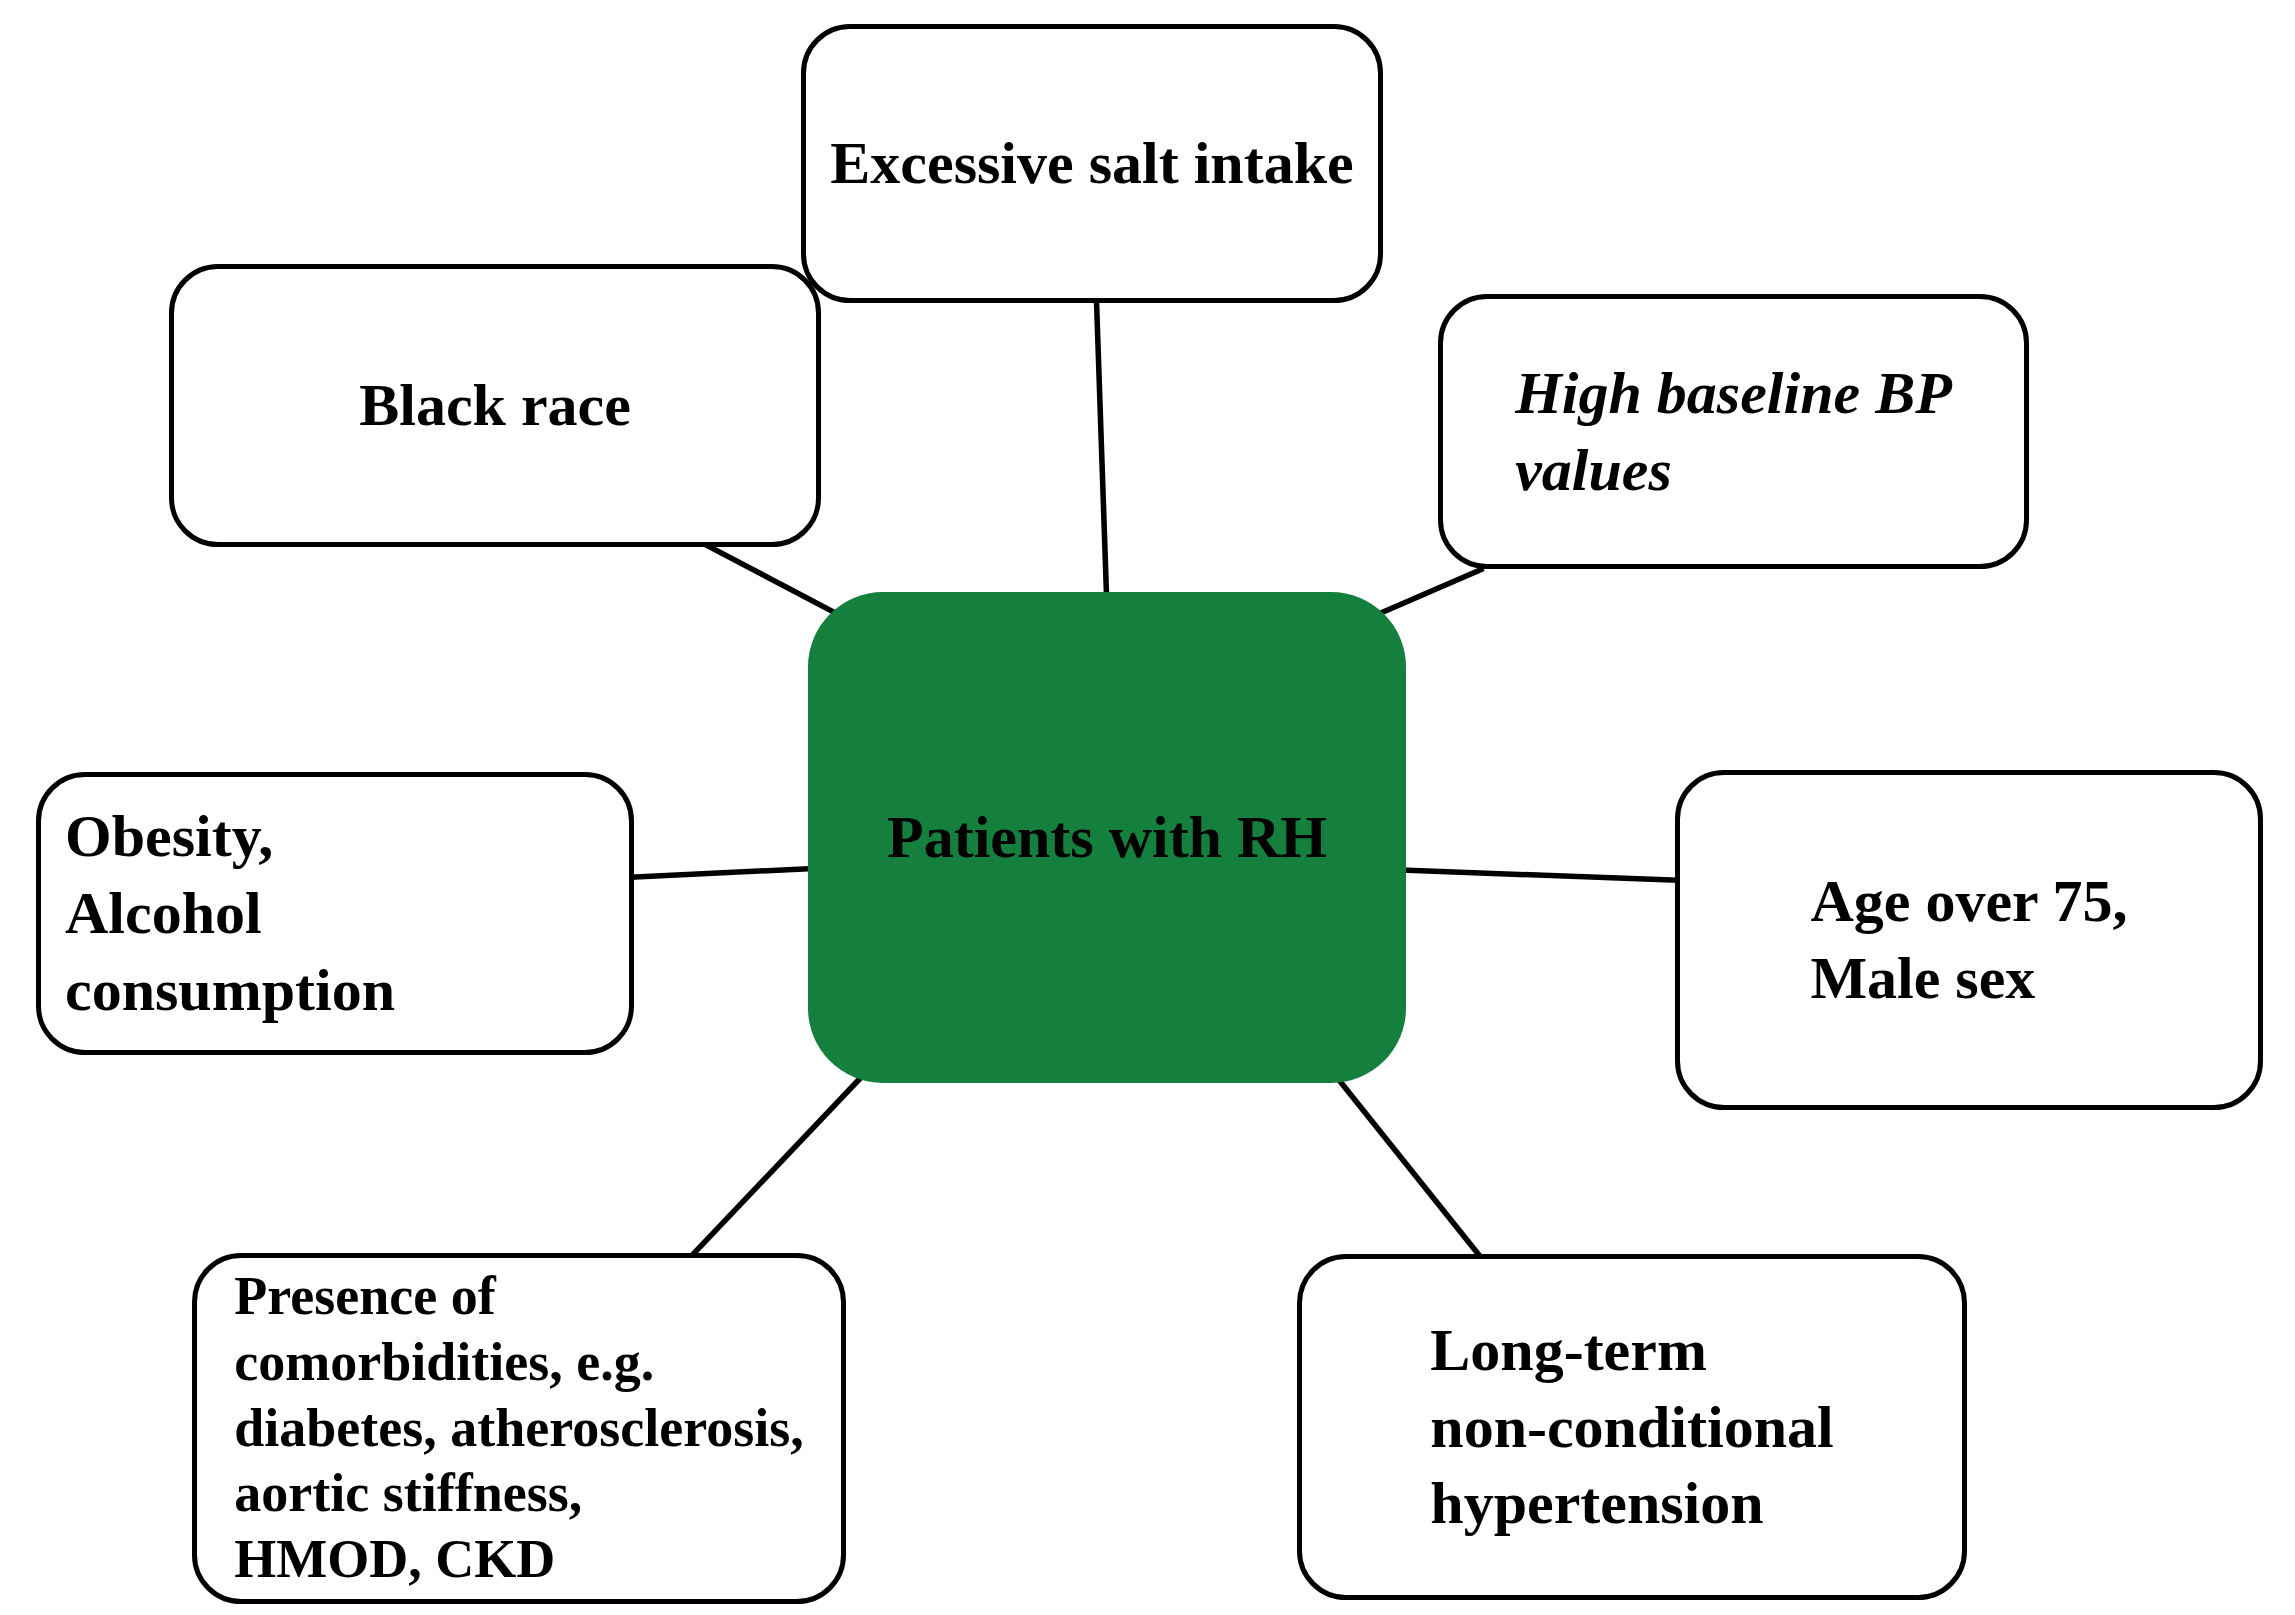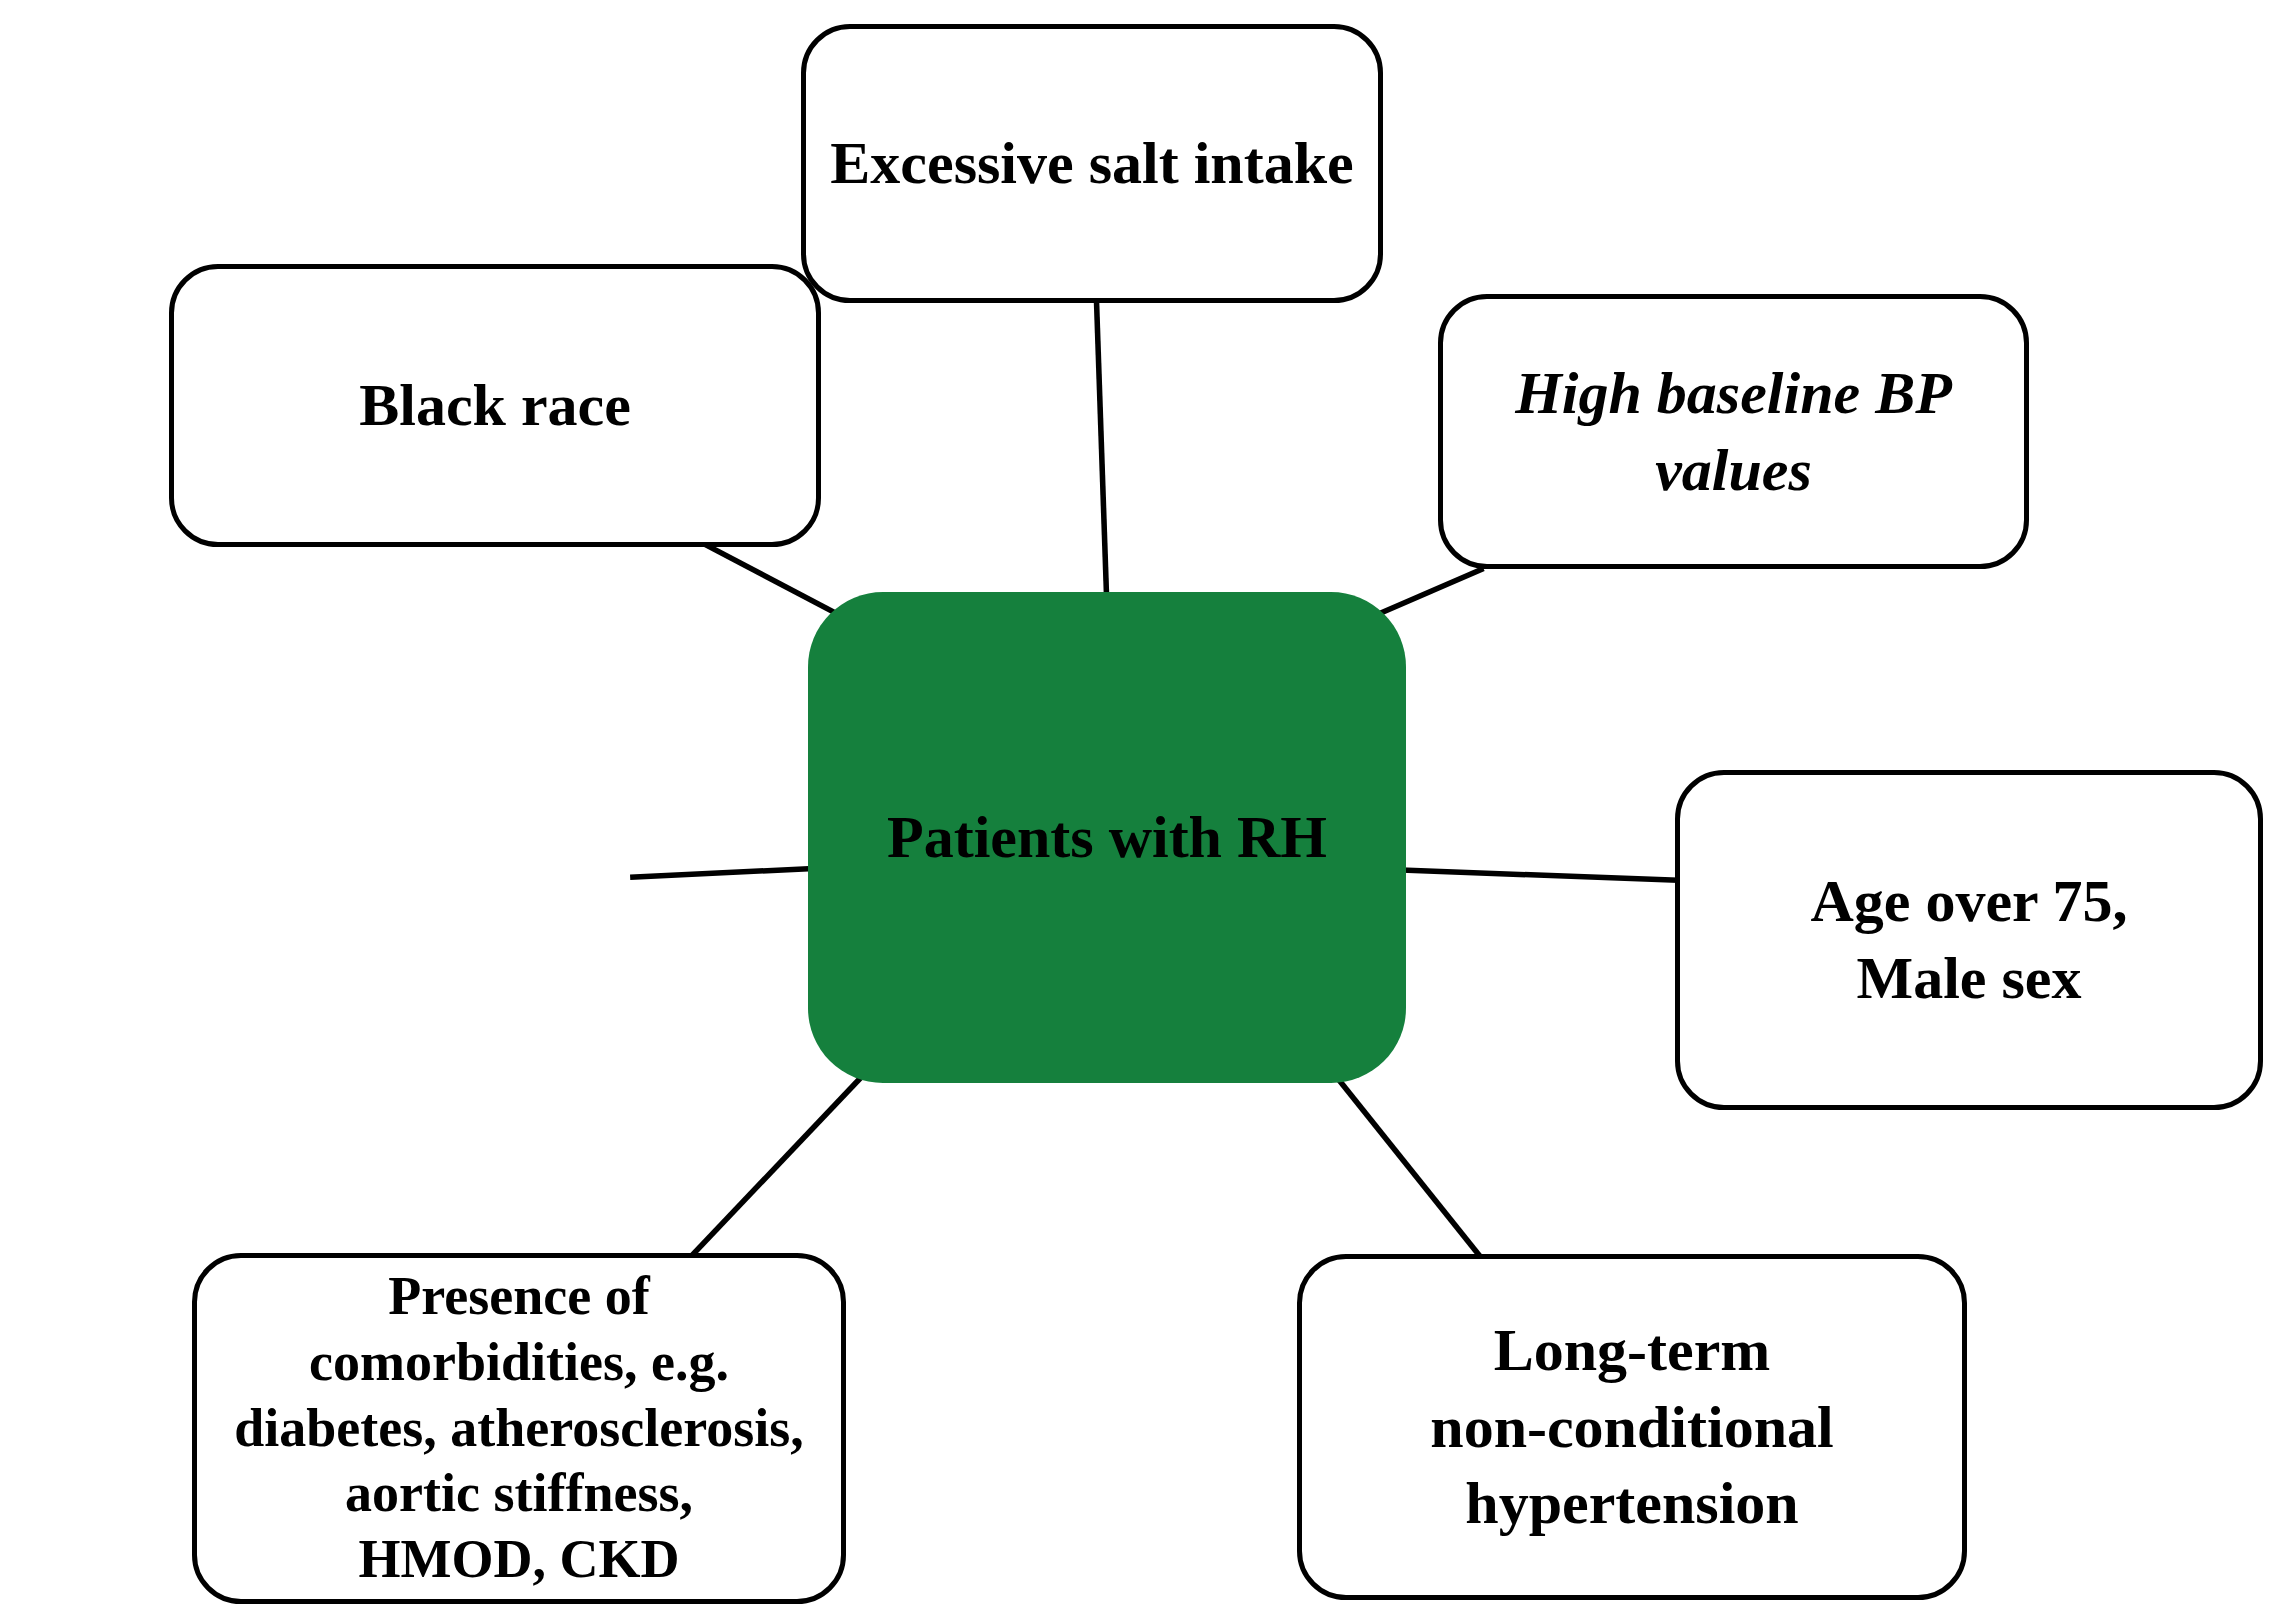--- a/index.html
+++ b/index.html
@@ -22,21 +22,21 @@
     top: 0;
     width: 2295px;
     height: 1615px;
   }
   .node {
     position: absolute;
     box-sizing: border-box;
     display: flex;
     align-items: center;
     justify-content: center;
-    text-align: center;
+    text-align: left;
     font-weight: bold;
     white-space: pre-line;
     padding: 8px 24px;
     line-height: 1.28;
   }
   .white-node {
     background: #ffffff;
     border: 5.5px solid #000000;
     border-radius: 49px;
     font-size: 60px;
@@ -73,20 +73,22 @@
 
   <div class="node center-node n-center">Patients with RH</div>
 
   <div class="node white-node n-salt">Excessive salt intake</div>
 
   <div class="node white-node n-black-race">Black race</div>
 
   <div class="node white-node n-high-bp">High baseline BP
 values</div>
 
+  <div class="node white-node n-obesity">Obesity,
+Alcohol consumption</div>
 
   <div class="node white-node n-age">Age over 75,
 Male sex</div>
 
   <div class="node white-node n-long-term">Long-term
 non-conditional
 hypertension</div>
 
   <div class="node white-node n-comorbid">Presence of
 comorbidities, e.g.

